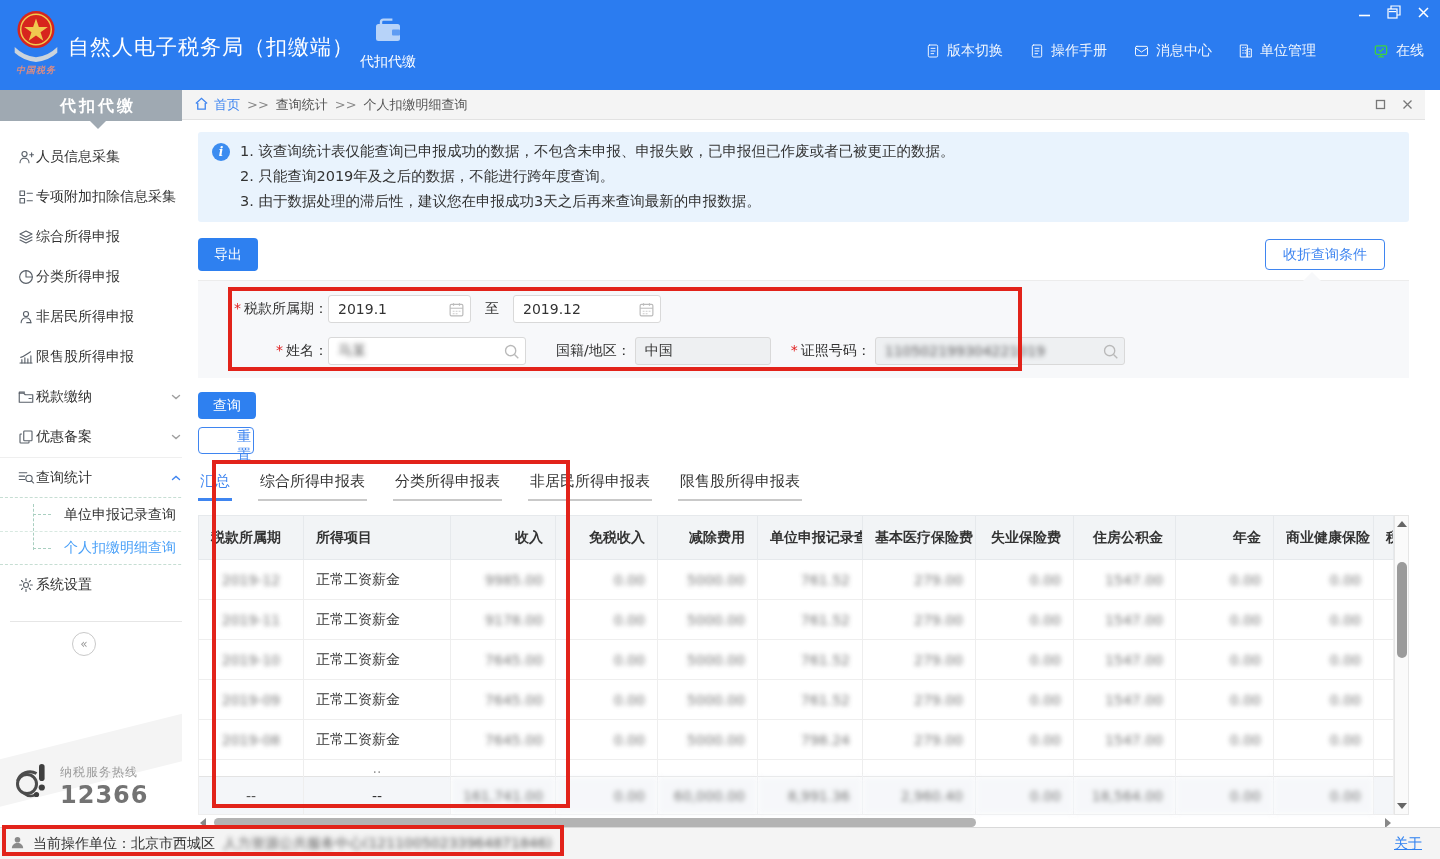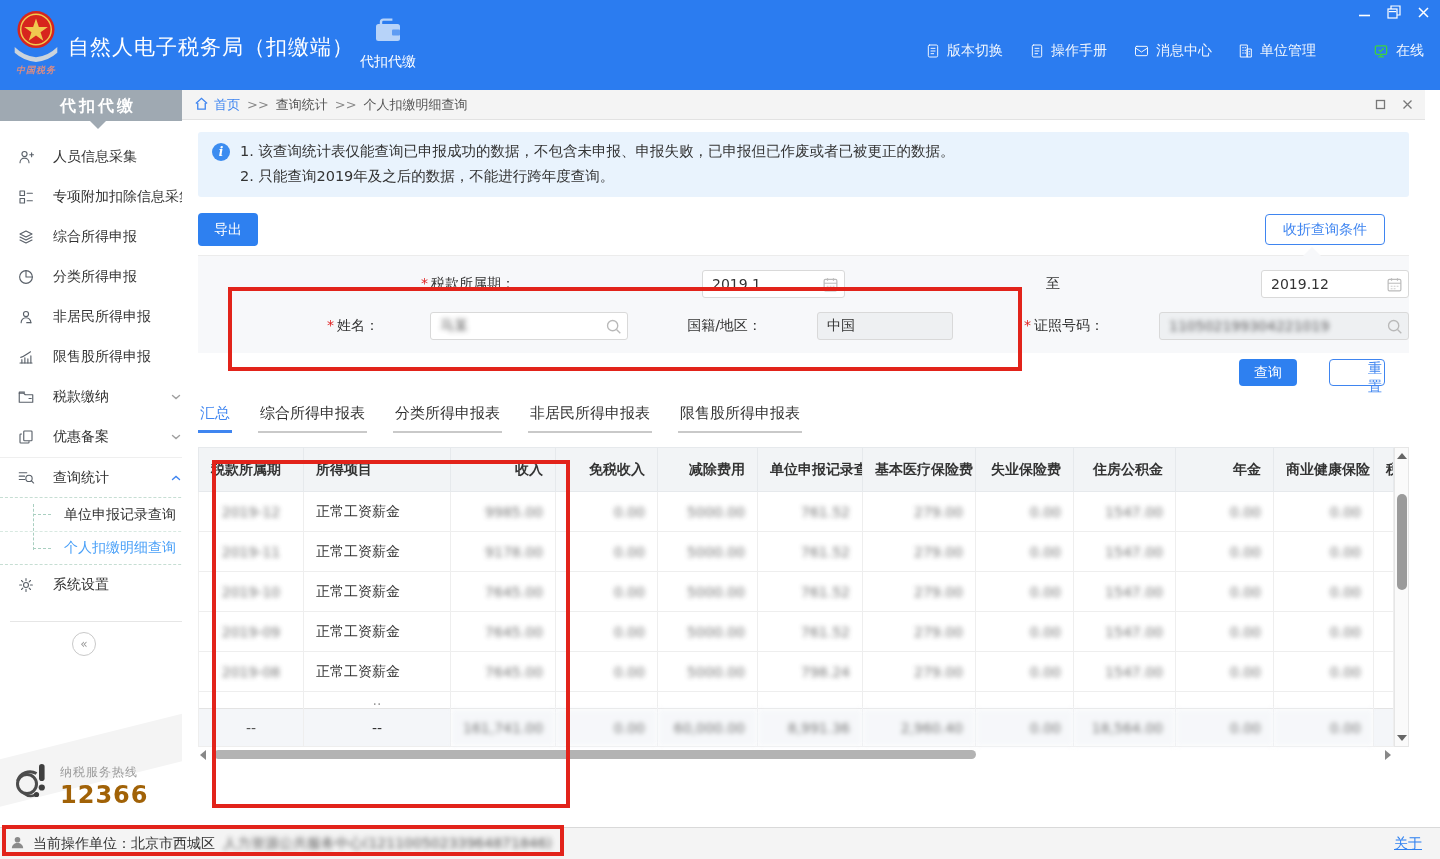--- a/index.html
+++ b/index.html
@@ -19,71 +19,71 @@
   .hlink.online { margin-left:30px; }
   .hicon { display:flex; align-items:center; }
   .win-controls { position:absolute; right:10px; top:5px; display:flex; gap:16px; align-items:center; }
   .win-controls span { display:flex; align-items:center; cursor:pointer; }
 
   
   .sidebar { position:absolute; left:0; top:90px; width:197px; height:737px; background:#fff; border-right:1px solid #dcdcdc; overflow:hidden; }
   .sb-header { height:31px; background:#9fa9b2; color:#fff; font-size:16px; font-weight:bold; letter-spacing:3px; text-align:center; line-height:31px; position:relative; }
   .sb-header::after { content:""; position:absolute; left:50%; top:31px; margin-left:-8px; border:8px solid transparent; border-top:8px solid #9fa9b2; border-bottom:none; }
   .sb-menu { padding-top:16px; }
-  .sb-item { height:40px; display:flex; align-items:center; padding-left:16px; gap:17px; font-size:14px; color:#333; cursor:pointer; position:relative; }
+  .sb-item { height:40px; display:flex; align-items:center; padding-left:16px; gap:0; font-size:14px; color:#333; cursor:pointer; position:relative; }
   .sb-item .sicon { width:20px; display:flex; justify-content:center; color:#596069; }
   .sb-item .chev { position:absolute; right:14px; display:flex; }
   .sb-item.group-open { border-top:1px solid #efefef; }
   .sb-sub { position:relative; border-top:1px dashed #c6ded3; border-bottom:1px dashed #c6ded3; }
   .sb-sub::before { content:""; position:absolute; left:33px; top:6px; bottom:14px; border-left:1px dashed #a9cfc0; }
   .sb-subitem { height:33px; display:flex; align-items:center; padding-left:64px; font-size:14px; color:#333; cursor:pointer; position:relative; }
   .sb-subitem + .sb-subitem { border-top:1px dashed #d8e9e1; }
   .sb-subitem::before { content:""; position:absolute; left:33px; width:18px; border-top:1px dashed #a9cfc0; }
   .sb-subitem.active { color:#4aa0f8; }
   .sb-divider { margin:16px 10px 0 10px; border-top:1px solid #e6e6e6; }
   .collapse-btn { width:24px; height:24px; border:1px solid #c9c9c9; border-radius:50%; color:#9a9a9a; font-size:12px; display:flex; align-items:center; justify-content:center; margin:10px auto 0 72px; cursor:pointer; background:#fff; }
   .sb-swoosh { position:absolute; bottom:46px; left:-30px; width:260px; height:46px; background:#f4f4f4; transform:rotate(-14deg); }
   .hotline { position:absolute; left:12px; bottom:14px; display:flex; align-items:flex-start; gap:8px; }
   .hotline-texts { padding-top:4px; }
   .hotline-label { font-size:12px; color:#9a9a9a; letter-spacing:1px; }
-  .hotline-number { font-size:24px; font-weight:bold; color:#a16207; letter-spacing:1px; }
+  .hotline-number { font-size:24px; font-weight:bold; color:#737373; letter-spacing:1px; }
 
   
   .main { position:absolute; left:182px; top:90px; width:1243px; height:737px; background:#ec4899; }
   .breadcrumb { height:30px; background:#f4f4f4; border-bottom:1px solid #e2e2e2; display:flex; align-items:center; padding:0 12px; gap:7px; font-size:13px; color:#555; }
   .bc-home { display:flex; align-items:center; gap:5px; color:#3f85f0; cursor:pointer; }
   .bc-sep { color:#888; }
   .bc-controls { margin-left:auto; display:flex; gap:16px; color:#777; }
   .bc-controls span { display:flex; align-items:center; cursor:pointer; }
 
   .content { position:absolute; left:0; top:30px; right:0; bottom:0; padding:12px 16px 0 16px; background:#fff; }
 
   .notice { background:#e9f3fd; border-radius:3px; padding:7px 14px 8px 42px; position:relative; line-height:25px; font-size:14.5px; color:#333; }
   .info-icon { position:absolute; left:14px; top:11px; width:18px; height:18px; border-radius:50%; background:#3c8cf0; color:#fff; font-size:12px; font-weight:bold; font-style:italic; display:flex; align-items:center; justify-content:center; font-family:"DejaVu Serif","Liberation Serif",serif; }
 
   .toolbar { margin-top:16px; height:33px; position:relative; }
   .export-btn { width:60px; height:33px; background:#2e80f0; color:#fff; border:none; border-radius:4px; font-size:14px; cursor:pointer; }
   .collapse-query-btn { position:absolute; right:24px; top:1px; height:31px; padding:0 17px; background:#fff; border:1px solid #3f85f0; color:#3f85f0; border-radius:4px; font-size:14px; cursor:pointer; }
 
   .form-panel { margin-top:9px; background:#f7f8fa; border-top:1px solid #ececec; padding:13px 0 12px 0; position:relative; }
   .form-panel::before { content:""; position:absolute; top:-9px; right:88px; border:9px solid transparent; border-bottom:9px solid #f7f8fa; border-top:none; }
-  .form-row { display:flex; align-items:center; height:30px;justify-content:space-between; }
+  .form-row { display:flex; align-items:center; height:30px; }
   .form-row + .form-row { margin-top:12px; }
   .f-spacer { width:17px; }
   .f-label { font-size:14px; color:#333; text-align:right; white-space:nowrap; }
   .w113 { width:113px; }
   .req { color:#e02020; margin-right:3px; }
   .input-wrap { position:relative; height:28px; background:#fff; border:1px solid #d9d9d9; border-radius:3px; display:flex; align-items:center; padding:0 26px 0 9px; cursor:text; }
   .input-wrap.disabled { background:#eef0f2; }
   .input-wrap .ival { font-size:14px; color:#333; white-space:nowrap; overflow:hidden; }
   .input-wrap .tail-icon { position:absolute; right:5px; top:5px; display:flex; }
   .to-label { margin:0 14px; }
   .blur { filter:blur(2.5px); opacity:.8; }
 
-  .actions-row { margin-top:6px; display:flex; justify-content:flex-end; gap:32px; padding-right:24px; }
+  .actions-row { margin-top:14px; display:flex; justify-content:flex-end; gap:8px; padding-right:24px;flex-direction:column; }
   .query-btn { width:58px; height:27px; background:#2e80f0; color:#fff; border:none; border-radius:4px; font-size:14px; cursor:pointer; }
   .reset-btn { width:56px; height:27px; background:#fff; border:1px solid #3f85f0; color:#3f85f0; border-radius:4px; font-size:14px; cursor:pointer;padding-left:36px; }
 
   .tabs { margin-top:18px; display:flex; gap:26px; font-size:15px; }
   .tab { padding:0 2px 7px 2px; border-bottom:2px solid #c9c9c9; color:#333; cursor:pointer; }
   .tab.active { color:#3f85f0; border-bottom:3px solid #3f85f0; }
 
   .table-area { margin-top:14px; display:flex; align-items:stretch; }
   table.grid { width:1195px; table-layout:fixed; border-collapse:collapse; font-size:14px; }
   .grid th { height:44px; background:#f2f4f6; border:1px solid #e6e9ec; color:#333; font-weight:600; padding:0 12px; white-space:nowrap; overflow:hidden; }
@@ -380,20 +380,21 @@
     </span>
   </div>
 
   <div class="content">
 
     <div class="notice">
       <span class="info-icon">i</span>
       <div id="notice-lines">
           <div class="notice-line">1. 该查询统计表仅能查询已申报成功的数据，不包含未申报、申报失败，已申报但已作废或者已被更正的数据。</div>
           <div class="notice-line">2. 只能查询2019年及之后的数据，不能进行跨年度查询。</div>
+          <div class="notice-line">3. 由于数据处理的滞后性，建议您在申报成功3天之后再来查询最新的申报数据。</div>
         </div>
     </div>
 
     <div class="toolbar">
       <button class="export-btn">导出</button>
       <button class="collapse-query-btn">收折查询条件</button>
     </div>
 
     <div class="form-panel">
       <div class="form-row">
@@ -428,21 +429,21 @@
         <span class="f-label w113"><span class="req">*</span><span>姓名：</span></span>
         <span class="input-wrap" style="width:198px">
           <span class="ival blur">马某</span>
           <span class="tail-icon">
             <svg width="17" height="17" viewBox="0 0 20 20" fill="none">
               <circle cx="9" cy="9" r="6" stroke="#b9b9b9" stroke-width="1.6"></circle>
               <path d="M13.5 13.5L18 18" stroke="#b9b9b9" stroke-width="1.6"></path>
             </svg>
           </span>
         </span>
-        <span class="f-label" style="margin-left:8px">国籍/地区：</span>
+        <span class="f-label" style="margin-left:30px">国籍/地区：</span>
         <span class="input-wrap disabled" style="width:136px; margin-left:4px">
           <span class="ival">中国</span>
         </span>
         <span class="f-label" style="margin-left:20px"><span class="req">*</span><span>证照号码：</span></span>
         <span class="input-wrap disabled" style="width:250px; margin-left:4px">
           <span class="ival blur">110502199304221019</span>
           <span class="tail-icon">
             <svg width="17" height="17" viewBox="0 0 20 20" fill="none">
               <circle cx="9" cy="9" r="6" stroke="#b9b9b9" stroke-width="1.6"></circle>
               <path d="M13.5 13.5L18 18" stroke="#b9b9b9" stroke-width="1.6"></path>

